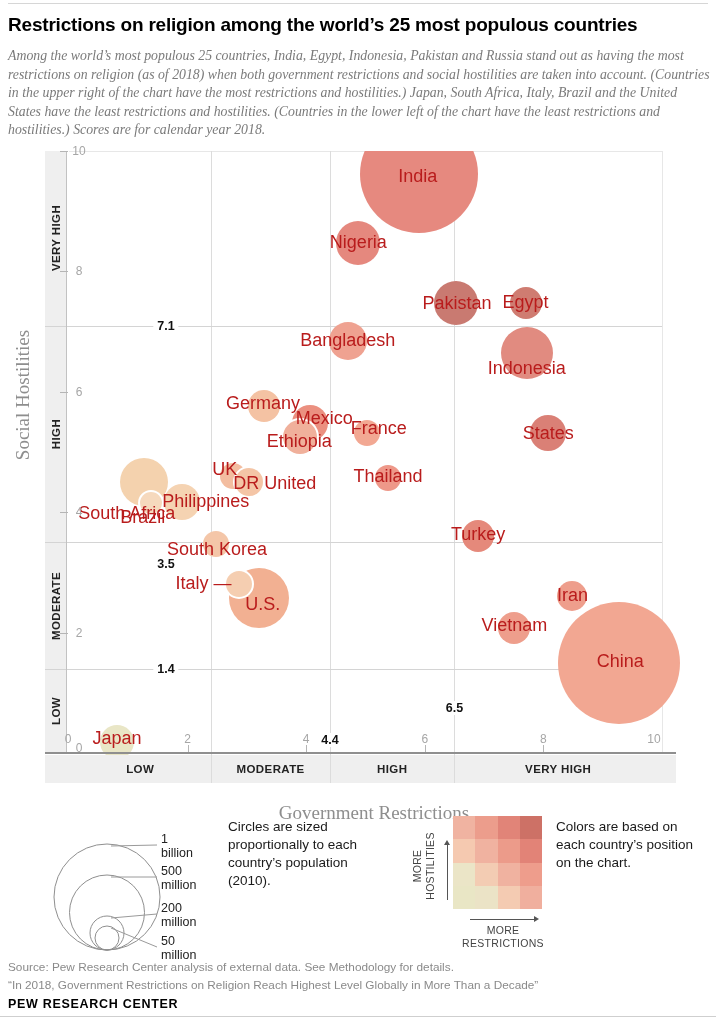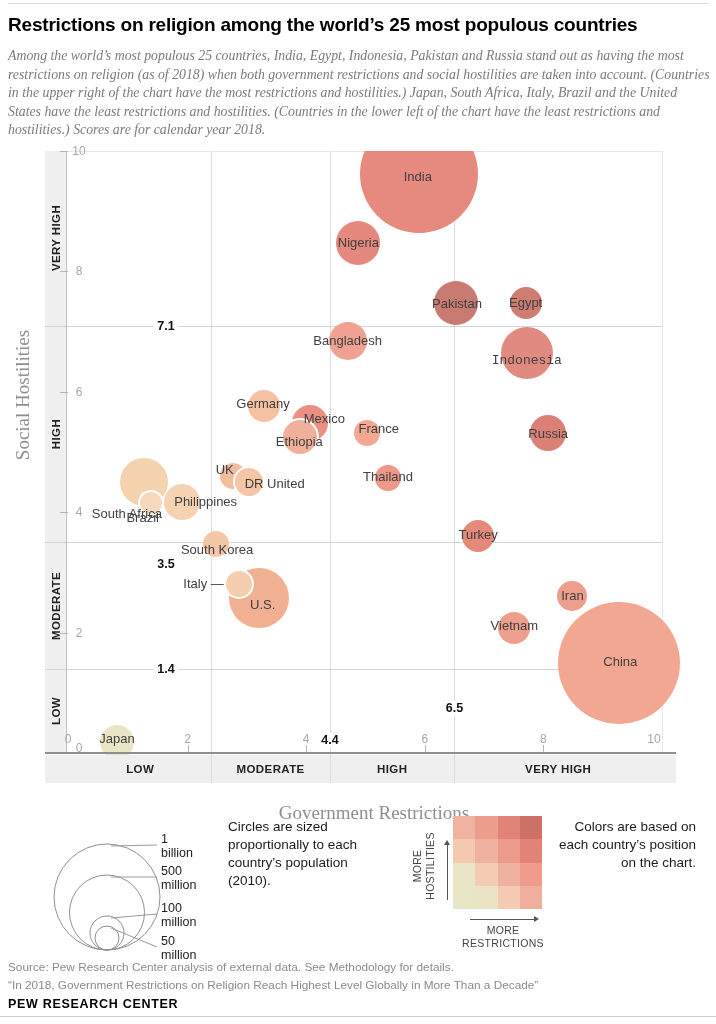--- a/index.html
+++ b/index.html
@@ -12,21 +12,21 @@
   .band{position:absolute;background:#efefef;}
   .bandlab{position:absolute;font-weight:bold;font-size:11.5px;color:#222;letter-spacing:.4px;
            transform:translate(-50%,-50%);white-space:nowrap;}
   .bandlab.rot{transform:translate(-50%,-50%) rotate(-90deg);}
   .vline{position:absolute;width:1px;background:#dcdcdc;}
   .hline{position:absolute;height:1px;background:#d4d4d4;}
   .border-line{background:#e7e7e7;}
   #plot{position:absolute;left:45px;top:151px;width:655px;height:604px;overflow:hidden;}
   .bubble{position:absolute;border-radius:50%;}
   .bubble.ring{box-shadow:0 0 0 2px #fff;}
-  .blabel{position:absolute;transform:translate(-50%,-50%);font-size:13px;color:#404040;white-space:nowrap;}
+  .blabel{position:absolute;transform:translate(-50%,-50%);font-size:18px;color:#b91c1c;white-space:nowrap;}
   .tick-label{position:absolute;color:#a6a6a6;font-size:12px;transform:translate(-50%,-50%);}
   .tick-dash-x{position:absolute;width:1px;height:7px;background:#b5b5b5;}
   .tick-dash-y{position:absolute;width:8px;height:1px;background:#b5b5b5;}
   .bval{position:absolute;transform:translate(-50%,-50%);background:#fff;font-weight:bold;
         font-size:12.5px;color:#111;padding:0 4px;white-space:nowrap;}
   .axis-title{position:absolute;font-family:"Liberation Serif",serif;font-size:19px;color:#8e8e8e;white-space:nowrap;}
   .note{position:absolute;font-size:13.5px;line-height:18px;color:#1a1a1a;}
   .tiny{position:absolute;font-size:10.5px;color:#444;letter-spacing:.3px;line-height:13px;text-align:center;}
   .size-label{position:absolute;font-size:12.5px;line-height:14px;color:#222;}
   .src{position:absolute;left:8px;font-size:11.8px;color:#8a8a8a;}
@@ -98,22 +98,22 @@
     <div class="bubble" style="left: 158.064px; top: 380.106px; width: 26px; height: 26px; background: rgb(244, 198, 168);"></div>
     <div class="bubble ring" style="left: 238.27px; top: 268.95px; width: 34px; height: 34px; background: rgb(240, 176, 155);"></div>
     <div class="bubble ring" style="left: 189.679px; top: 317.1px; width: 28px; height: 28px; background: rgb(244, 197, 166);"></div>
     <div class="bubble ring" style="left: 180.598px; top: 419.838px; width: 26px; height: 26px; background: rgb(245, 206, 177);"></div>
     <div class="bubble ring" style="left: 94.834px; top: 341.17px; width: 22px; height: 22px; background: rgb(246, 217, 189);"></div>
     <div class="blabel" style="left: 372.87px; top: 24.876px;">India</div>
     <div class="blabel" style="left: 313.384px; top: 91.106px;">Nigeria</div>
     <div class="blabel" style="left: 412px; top: 152.306px;">Pakistan</div>
     <div class="blabel" style="left: 480.61px; top: 151.306px;">Egypt</div>
     <div class="blabel" style="left: 302.71px; top: 188.63px;">Bangladesh</div>
-    <div class="blabel" style="left: 481.796px; top: 209px; font-family: Liberation Mono, monospace;">Indonesia</div>
-    <div class="blabel" style="left: 503.144px; top: 281.736px;">Russia</div>
+    <div class="blabel" style="left: 481.796px; top: 217px;">Indonesia</div>
+    <div class="blabel" style="left: 503.144px; top: 281.736px;">States</div>
     <div class="blabel" style="left: 218.097px; top: 251.646px;">Germany</div>
     <div class="blabel" style="left: 279.351px; top: 266.502px;">Mexico</div>
     <div class="blabel" style="left: 254.27px; top: 289.95px;">Ethiopia</div>
     <div class="blabel" style="left: 333.686px; top: 276.736px;">France</div>
     <div class="blabel" style="left: 179.668px; top: 318.08px;">UK</div>
     <div class="blabel" style="left: 229.679px; top: 332.1px;">DR United</div>
     <div class="blabel" style="left: 343.034px; top: 324.886px;">Thailand</div>
     <div class="blabel" style="left: 97.718px; top: 330.1px; margin-top: 36px;">Brazil</div>
     <div class="blabel" style="left: 160.67px; top: 349.966px;">Philippines</div>
     <div class="blabel" style="left: 81.834px; top: 362.17px;">South Africa</div>
@@ -176,21 +176,21 @@
 <div id="size-labels">
     <div class="size-label" style="left: 161px; top: 832px;">
       <div>1</div>
       <div>billion</div>
     </div>
     <div class="size-label" style="left: 161px; top: 864px;">
       <div>500</div>
       <div>million</div>
     </div>
     <div class="size-label" style="left: 161px; top: 901px;">
-      <div>100</div>
+      <div>200</div>
       <div>million</div>
     </div>
     <div class="size-label" style="left: 161px; top: 934px;">
       <div>50</div>
       <div>million</div>
     </div>
   </div>
 <div class="note" style="left:228px;top:818px;width:158px;">Circles are sized proportionally to each country’s population (2010).</div>
 
 <div class="tiny" style="left:384px;top:853px;width:80px;transform:rotate(-90deg);">MORE HOSTILITIES</div>
@@ -210,18 +210,18 @@
     <div style="background: rgb(240, 178, 160);"></div>
     <div style="background: rgb(238, 157, 140);"></div>
     <div style="background: rgb(233, 230, 197);"></div>
     <div style="background: rgb(235, 227, 198);"></div>
     <div style="background: rgb(244, 203, 178);"></div>
     <div style="background: rgb(240, 175, 158);"></div>
   </div>
 <div class="arrow-right-line" style="left:470px;top:919px;width:64px;"></div>
 <div class="arrow-right-head" style="left:534px;top:915.5px;"></div>
 <div class="tiny" style="left:445px;top:924px;width:116px;">MORE RESTRICTIONS</div>
-<div class="note" style="left:556px;top:818px;width:140px;text-align:right;">Colors are based on each country’s position on the chart.</div>
+<div class="note" style="left:556px;top:818px;width:140px;">Colors are based on each country’s position on the chart.</div>
 
 <div class="src" style="top:960px;">Source: Pew Research Center analysis of external data. See Methodology for details.</div>
 <div class="src" style="top:978px;">“In 2018, Government Restrictions on Religion Reach Highest Level Globally in More Than a Decade”</div>
 <div class="brand" style="top:997px;">PEW RESEARCH CENTER</div>
 <div class="rule" style="left:0;width:716px;top:1016px;background:#cfcfcf;"></div>
 
 </body></html>

